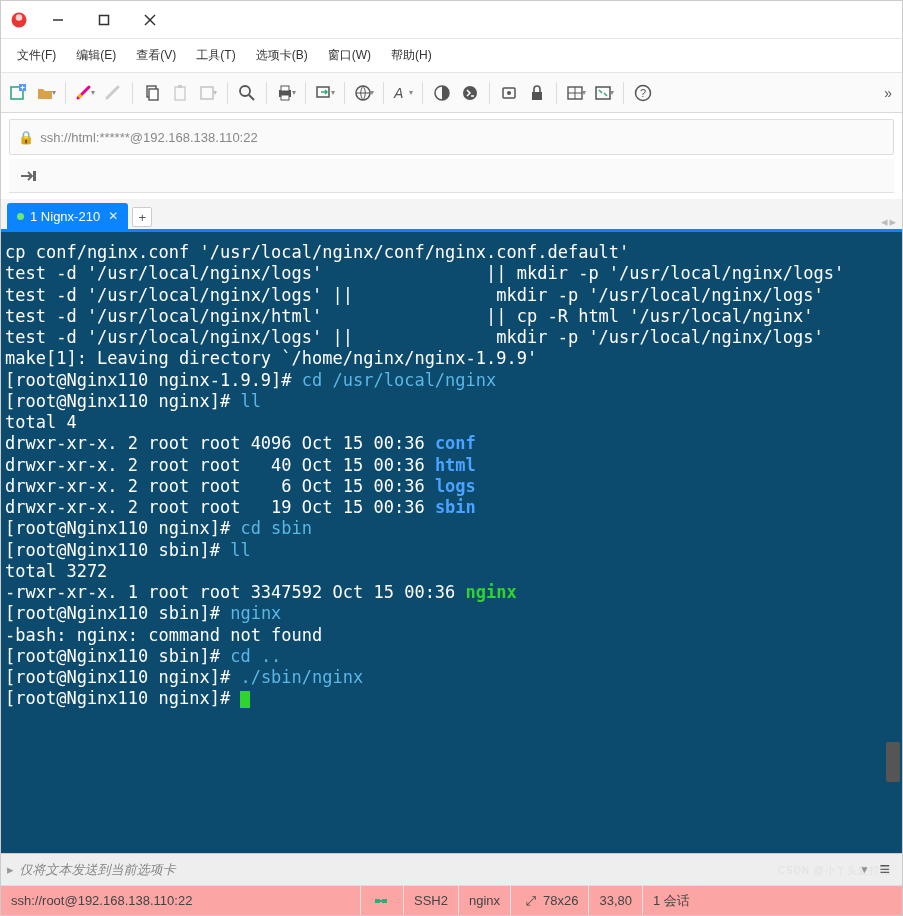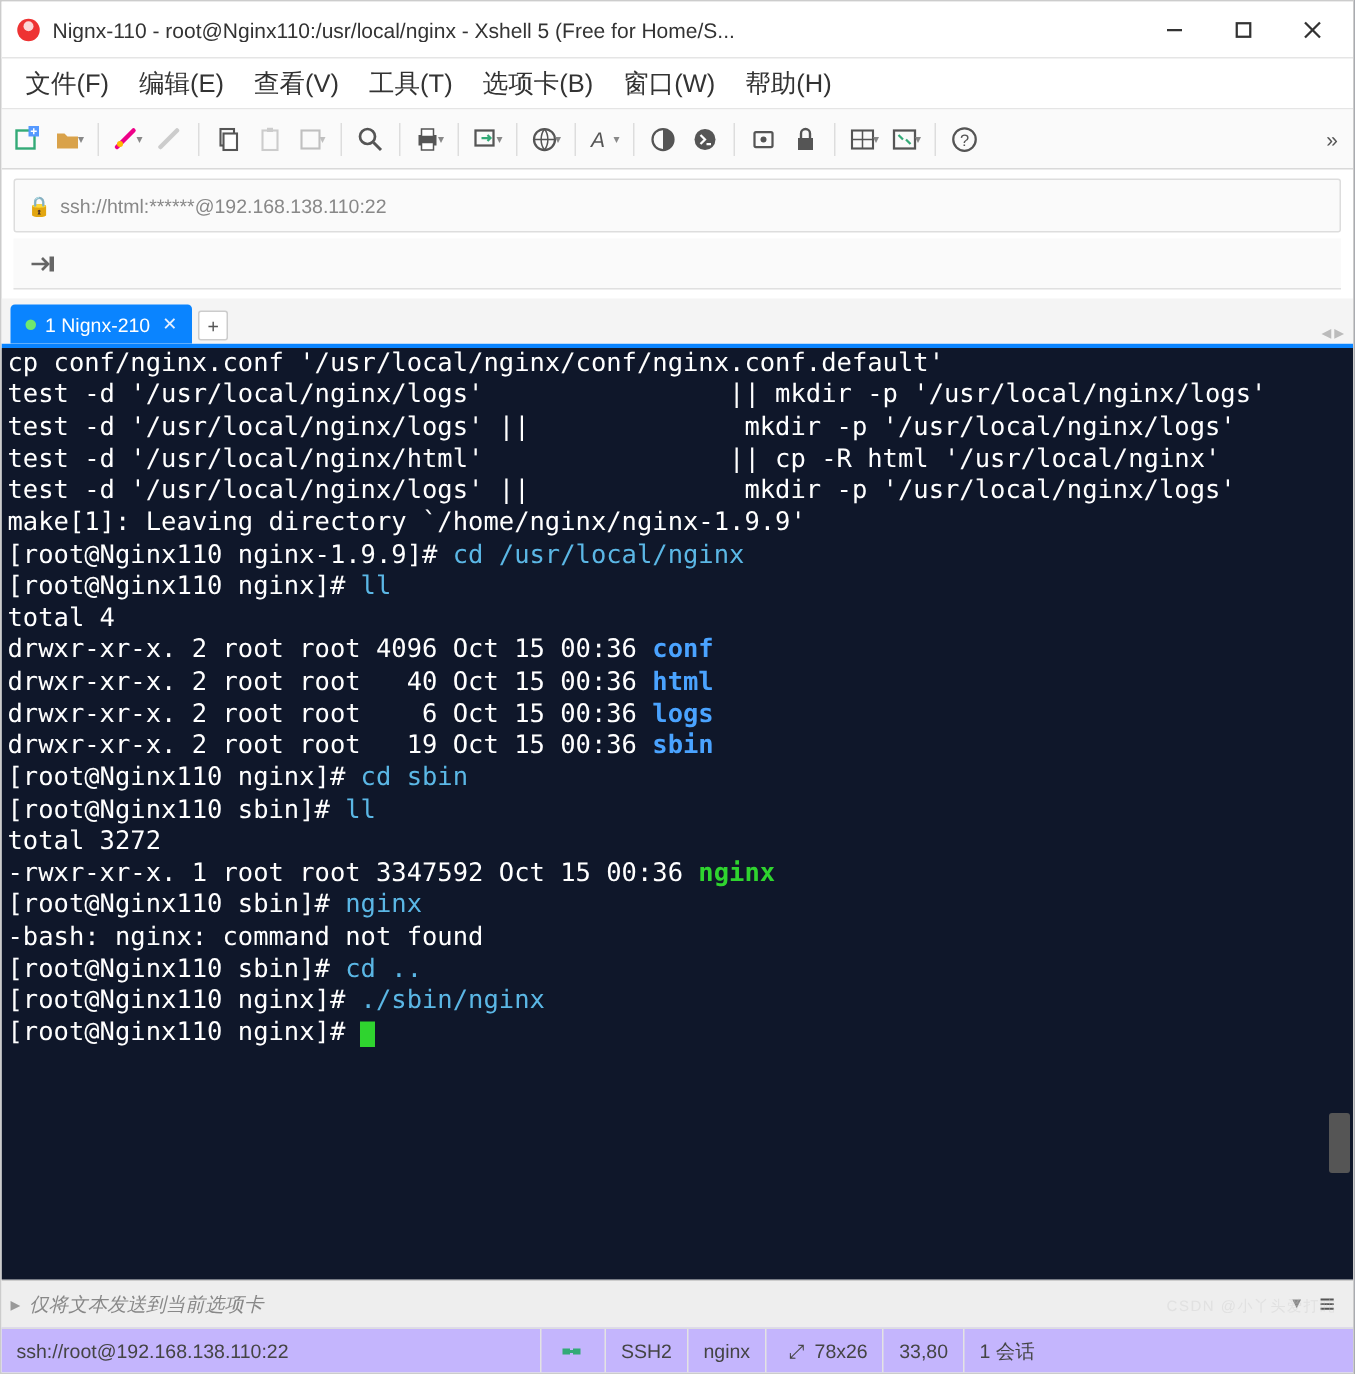--- a/index.html
+++ b/index.html
@@ -1,69 +1,68 @@
 <!DOCTYPE html>
 <html><head>
 <meta charset="utf-8">
 <style>
 * { margin:0; padding:0; box-sizing:border-box; }
 body { font-family:"Microsoft YaHei","Segoe UI",Tahoma,sans-serif; font-size:13px; background:#fff; width:903px; height:916px; overflow:hidden; display:flex; flex-direction:column; border:1px solid #ccc; }
 .titlebar { display:flex; align-items:center; height:38px; padding:0 4px 0 8px; background:#fff; border-bottom:1px solid #e5e5e5; }
 .titlebar .app-icon { width:20px; height:20px; margin-right:6px; }
 .titlebar .title { flex:1; font-size:14px; color:#333; white-space:nowrap; overflow:hidden; text-overflow:ellipsis; }
 .winbtn { width:46px; height:32px; display:flex; align-items:center; justify-content:center; color:#333; }
-.menubar { display:flex; align-items:center; height:34px; padding:0 6px; color:#333; font-size:17px; border-bottom:1px solid #e5e5e5; }
+.menubar { display:flex; align-items:center; height:34px; padding:0 6px; color:#333; font-size:12px; border-bottom:1px solid #e5e5e5; }
 .menubar .mitem { padding:4px 10px; cursor:default; }
 .toolbar { display:flex; align-items:center; height:40px; padding:0 4px; gap:2px; background:#fafafa; border-bottom:1px solid #d9d9d9; }
 .tbtn { width:26px; height:26px; display:flex; align-items:center; justify-content:center; color:#444; border-radius:2px; }
 .tsplit .car { font-size:8px; color:#888; margin-left:-2px; }
 .tsep { width:1px; height:22px; background:#ddd; margin:0 4px; }
 .overflow { margin-left:auto; font-size:14px; color:#555; padding:0 6px; }
 .addrbar { display:flex; align-items:center; height:36px; margin:6px 8px 4px 8px; border:1px solid #ddd; border-radius:2px; padding:0 8px; color:#888; background:#fafafa;}
 .addrbar .lock { margin-right:6px; color:#aaa; }
 .hintbar { display:flex; align-items:center; height:34px; padding:0 10px; color:#777; background:#fafafa; border-bottom:1px solid #e0e0e0; margin:0 8px 6px 8px;}
 .hintbar .arrow { margin-right:8px; color:#777; }
 .tabstrip { display:flex; align-items:flex-end; height:30px; background:#f4f4f4; padding-left:6px; position:relative; }
 .tabstrip .tab { display:flex; align-items:center; height:26px; padding:0 10px; font-size:13px; background:#0a84ff; color:#fff; border-top-left-radius:3px; border-top-right-radius:3px; margin-right:4px;}
 .tabstrip .tab .dot { display:inline-block; width:7px; height:7px; border-radius:50%; background:#6fe86f; margin-right:6px; }
 .tabstrip .tab .close { margin-left:8px; font-size:12px; color:#e6f0ff; }
 .tabstrip .addtab { width:20px; height:20px; border:1px solid #ccc; display:flex; align-items:center; justify-content:center; background:#fff; color:#555; font-size:13px; border-radius:2px; margin-bottom:2px;}
 .tabstrip .tabnav { margin-left:auto; display:flex; align-items:center; gap:2px; color:#bbb; padding-right:6px; }
 .tab-border { height:3px; background:#0a84ff; }
-.terminal { flex:1; background:#0f172a; color:#eee; font-family:"DejaVu Sans Mono","Consolas",monospace; font-size:17px; line-height:1.25; padding:0 6px 6px 4px; white-space:pre-wrap; word-break:break-all; overflow:hidden; position:relative;}
+.terminal { flex:1; background:#0c4a6e; color:#eee; font-family:"DejaVu Sans Mono","Consolas",monospace; font-size:17px; line-height:1.25; padding:10px 6px 6px 4px; white-space:pre-wrap; word-break:break-all; overflow:hidden; position:relative;}
 .terminal .w { color:#fff; }
 .terminal .cyan { color:#5bb7e5; }
 .terminal .blue { color:#4aa3ff; font-weight:bold;}
 .terminal .green { color:#2fd42f; font-weight:bold;}
 .terminal .cursor { display:inline-block; width:10px; height:17px; background:#2fd42f; vertical-align:text-bottom;}
 .terminal .scrollbar { position:absolute; right:2px; top:0; bottom:0; width:14px; }
 .terminal .scrollbar .thumb { position:absolute; right:0; width:14px; background:#555; border-radius:2px;}
 .inputbar { display:flex; align-items:center; height:32px; background:#eee; border-top:1px solid #ccc; padding:0 6px; color:#888; }
 .inputbar .bolt { margin-right:6px; color:#999;}
 .inputbar .txt { flex:1;font-style:italic; }
 .inputbar .menu { color:#555; font-size:18px; padding:0 6px;}
 .inputbar .caret { color:#888; font-size:10px; padding-right:4px;}
-.statusbar { display:flex; align-items:center; height:30px; background:#c4b5fd; border-top:1px solid #ddd; font-size:13px; color:#444;}
+.statusbar { display:flex; align-items:center; height:30px; background:#fca5a5; border-top:1px solid #ddd; font-size:13px; color:#444;}
 .statusbar .cell { padding:0 10px; border-right:1px solid #e3e3e3; height:100%; display:flex; align-items:center;}
 .statusbar .sshcell { min-width:360px; }
 .statusbar .iconbox { width:20px; height:20px; display:flex; align-items:center; justify-content:center; margin-right:2px; }
 .watermark { position:absolute; right:12px; bottom:38px; color:rgba(200,200,200,0.35); font-size:10px; letter-spacing:1px; pointer-events:none;margin-top:32px;}
 svg { display:block; }
 </style>
 </head>
 <body>
 
 <div class="titlebar">
   <span class="app-icon">
     <svg viewBox="0 0 24 24" width="20" height="20">
         <circle cx="12" cy="12" r="9" fill="#e33"></circle>
         <circle cx="12" cy="9" r="4" fill="#fff" opacity=".8"></circle>
       </svg>
   </span>
-  <div class="title">Nignx-110 - root@Nginx110:/usr/local/nginx - Xshell 5 (Free for Home/S...</div>
   <div class="winbtn">
       <svg width="12" height="12">
         <line x1="1" y1="6" x2="11" y2="6" stroke="currentColor" stroke-width="1.5"></line>
       </svg>
     </div>
   <div class="winbtn">
       <svg width="12" height="12">
         <rect x="1.5" y="1.5" width="9" height="9" fill="none" stroke="currentColor" stroke-width="1.5"></rect>
       </svg>
     </div>

